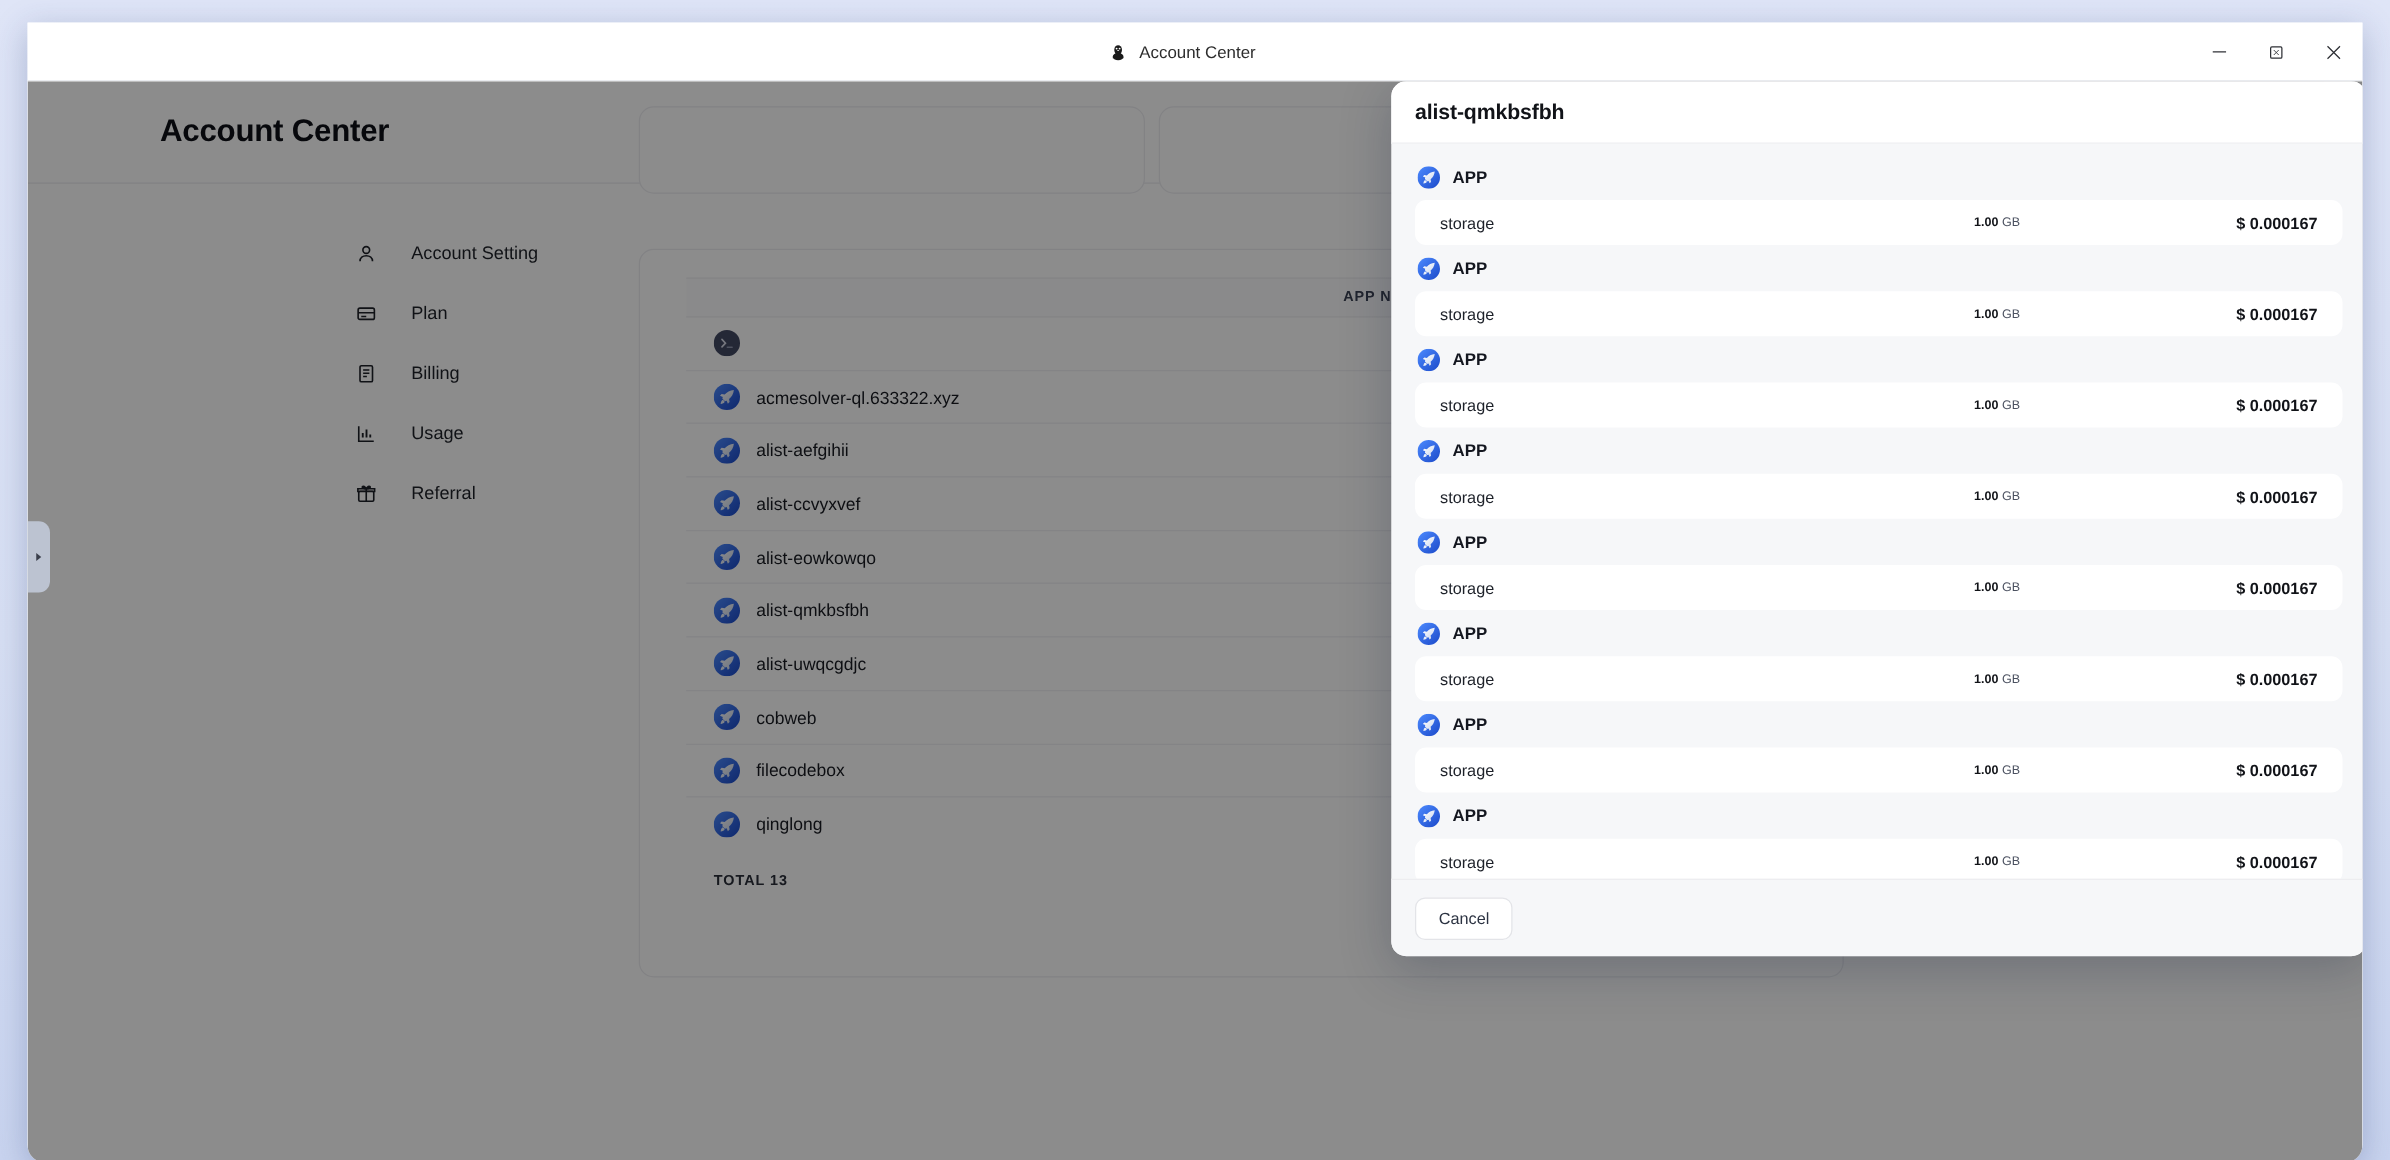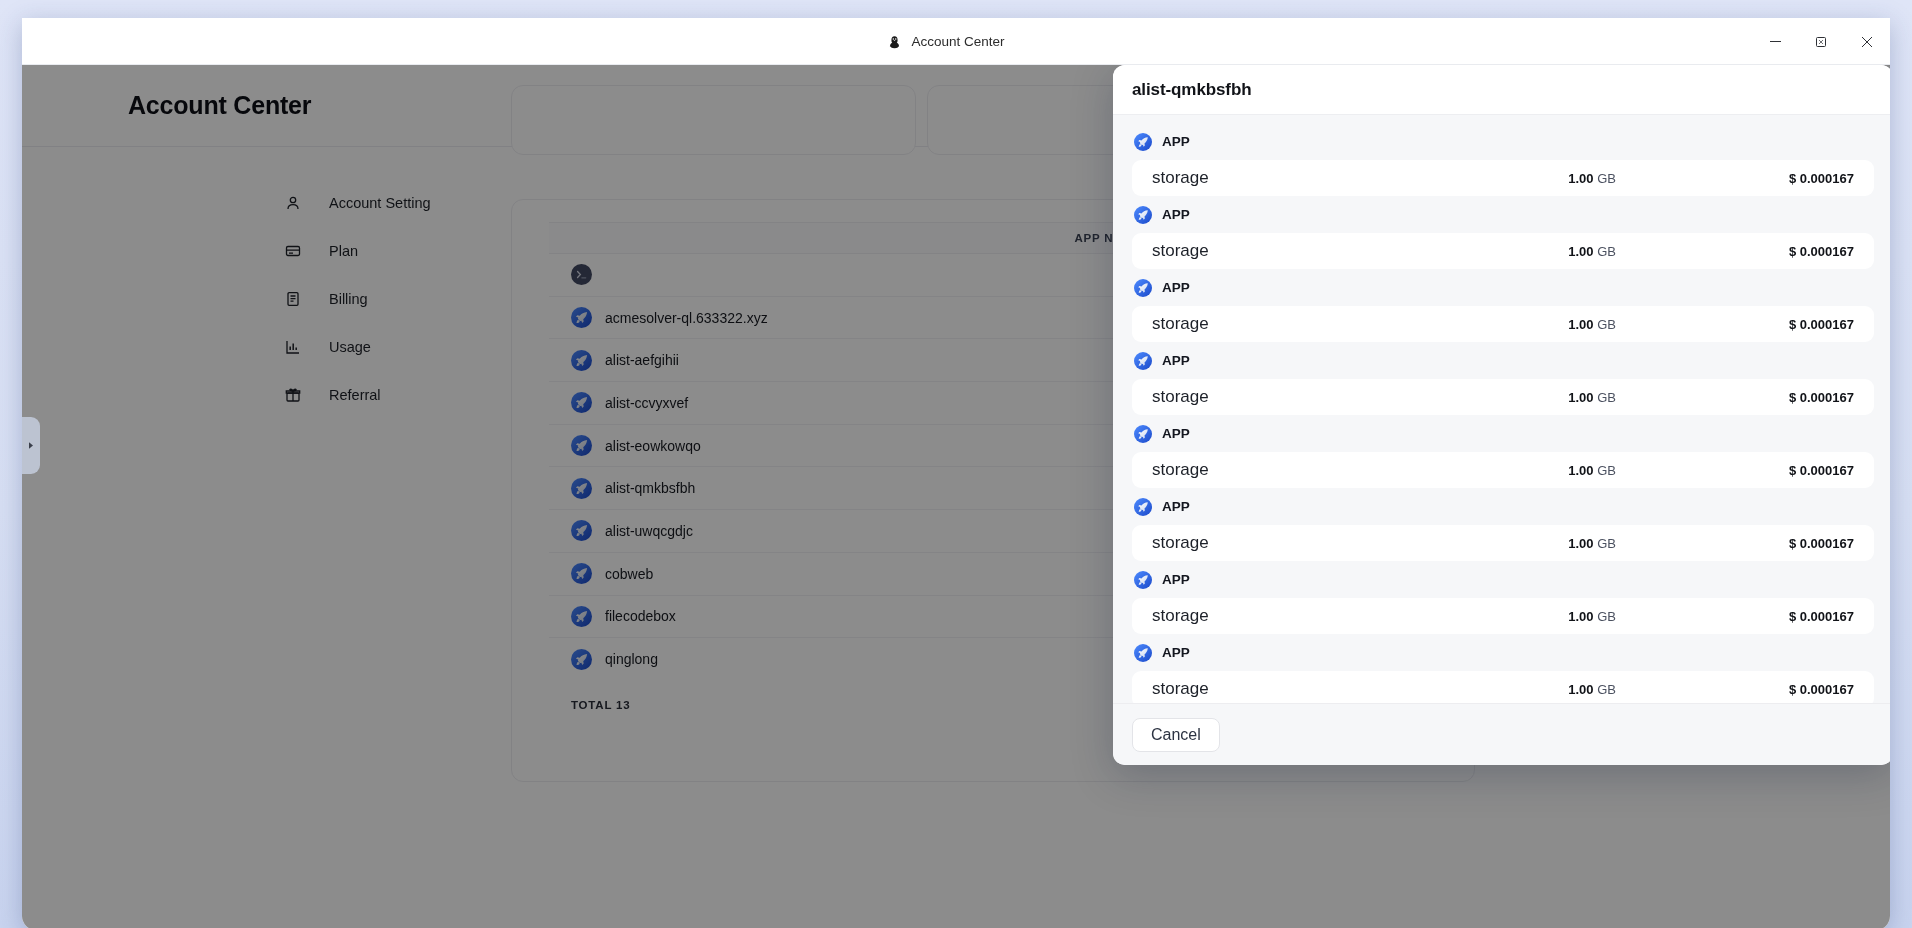--- a/index.html
+++ b/index.html
@@ -162,32 +162,32 @@
     display:flex; align-items:center; gap:10px;
     height:27px; margin:4px 0 5px 2px;
   }
   .grp-head .gicon{ width:18px;height:18px;display:block;flex:0 0 18px; }
   .grp-head .glabel{ font-size:13.5px; font-weight:700; color:#141720; }
   .res-row{
     background:#ffffff; border-radius:9px; height:36px;
     display:flex; align-items:center; padding:0 20px 0 20px;
     margin-bottom:5px;
   }
-  .res-name{ font-size:17px; color:#1d2129; flex:0 0 350px; }
-  .res-amt{ font-size:13px; color:#4b5160; flex:1 1 auto; text-align:right; padding-right:118px;}
+  .res-name{ font-size:13px; color:#1d2129; flex:0 0 350px; }
+  .res-amt{ font-size:10px; color:#4b5160; flex:1 1 auto; text-align:right; padding-right:118px;}
   .res-amt b{ color:#111318; font-weight:700; }
   .res-price{ font-size:13px; color:#111318; font-weight:600; width:120px; text-align:right;}
   .res-price .cur{ font-weight:700; }
   #modal-footer{
     flex:0 0 62px; display:flex; align-items:center; padding-left:19px;
     border-top:1px solid #ededf0; background:#f6f7f9;
   }
   #cancel-btn{
     background:#ffffff; border:1px solid #e3e4e8; border-radius:8px;
-    height:34px; padding:0 18px; font-size:16px; color:#2c3342;
+    height:34px; padding:0 18px; font-size:13px; color:#2c3342;
     font-family:"Liberation Sans", sans-serif; cursor:pointer;
   }
 </style>
 </head>
 <body>
 
 <div id="desktop">
 
   <div id="window">
 

